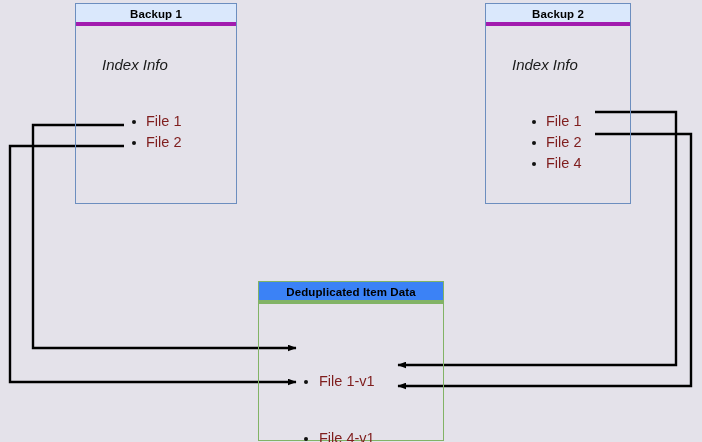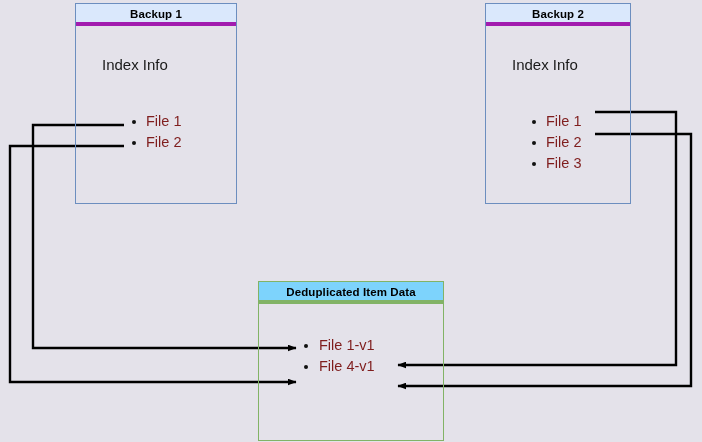--- a/index.html
+++ b/index.html
@@ -43,36 +43,37 @@
     line-height: 21px;
     text-align: center;
     font-size: 11.5px;
     font-weight: bold;
     color: #000000;
     border-bottom: 4px solid #a21caf;
     background: #dae8fc;
     letter-spacing: 0.1px;
   }
   .box.green > .box-header {
-    background: #7dd3fc;
+    background: #3b82f6;
     border-bottom-color: #82b366;
   }
 
   .box-body {
     position: relative;
     height: calc(100% - 22px);
   }
 
   .box-title {
     position: absolute;
     left: 26px;
     top: 30px;
     font-size: 15px;
     color: #1a1a1a;
     white-space: nowrap;
+    font-style: italic;
   }
 
   
   .bullets {
     position: absolute;
     margin: 0;
     padding: 0;
     list-style: none;
   }
   .bullets li {
@@ -95,21 +96,21 @@
   }
 
   #backup1 { left: 75px; top: 3px; width: 162px; height: 201px; }
   #backup2 { left: 448px; top: 3px; width: 146px; height: 201px; margin-left: 37px; }
   #dedup   { left: 258px; top: 281px; width: 186px; height: 160px; }
 
   #backup1-files { left: 52px; top: 85px; }
   #backup2-files { left: 42px; top: 85px; }
   #dedup-files   { left: 40px; top: 31px; }
 
-  .bullets.wide li { padding-left: 20px; }
+  .bullets.wide li { padding-left: 20px; margin-top: 36px; }
   .bullets.wide li::before { left: 5px; }
 </style>
 </head>
 <body>
 
 <div id="canvas">
 
   <svg id="wires" viewBox="0 0 702 442" width="702" height="442" xmlns="http://www.w3.org/2000/svg">
     <defs>
       <marker id="arrowhead" markerWidth="9" markerHeight="7" refX="8.4" refY="3.5" orient="auto" markerUnits="userSpaceOnUse">
@@ -137,21 +138,21 @@
     </div>
   </div>
 
   <div id="backup2" class="box blue">
     <div class="box-header">Backup 2</div>
     <div class="box-body">
       <div class="box-title">Index Info</div>
       <ul id="backup2-files" class="bullets">
         <li>File 1</li>
         <li>File 2</li>
-        <li>File 3</li>
+        <li>File 4</li>
       </ul>
     </div>
   </div>
 
   <div id="dedup" class="box green">
     <div class="box-header">Deduplicated Item Data</div>
     <div class="box-body">
       <ul id="dedup-files" class="bullets wide">
         <li>File 1-v1</li>
         <li>File 4-v1</li>

